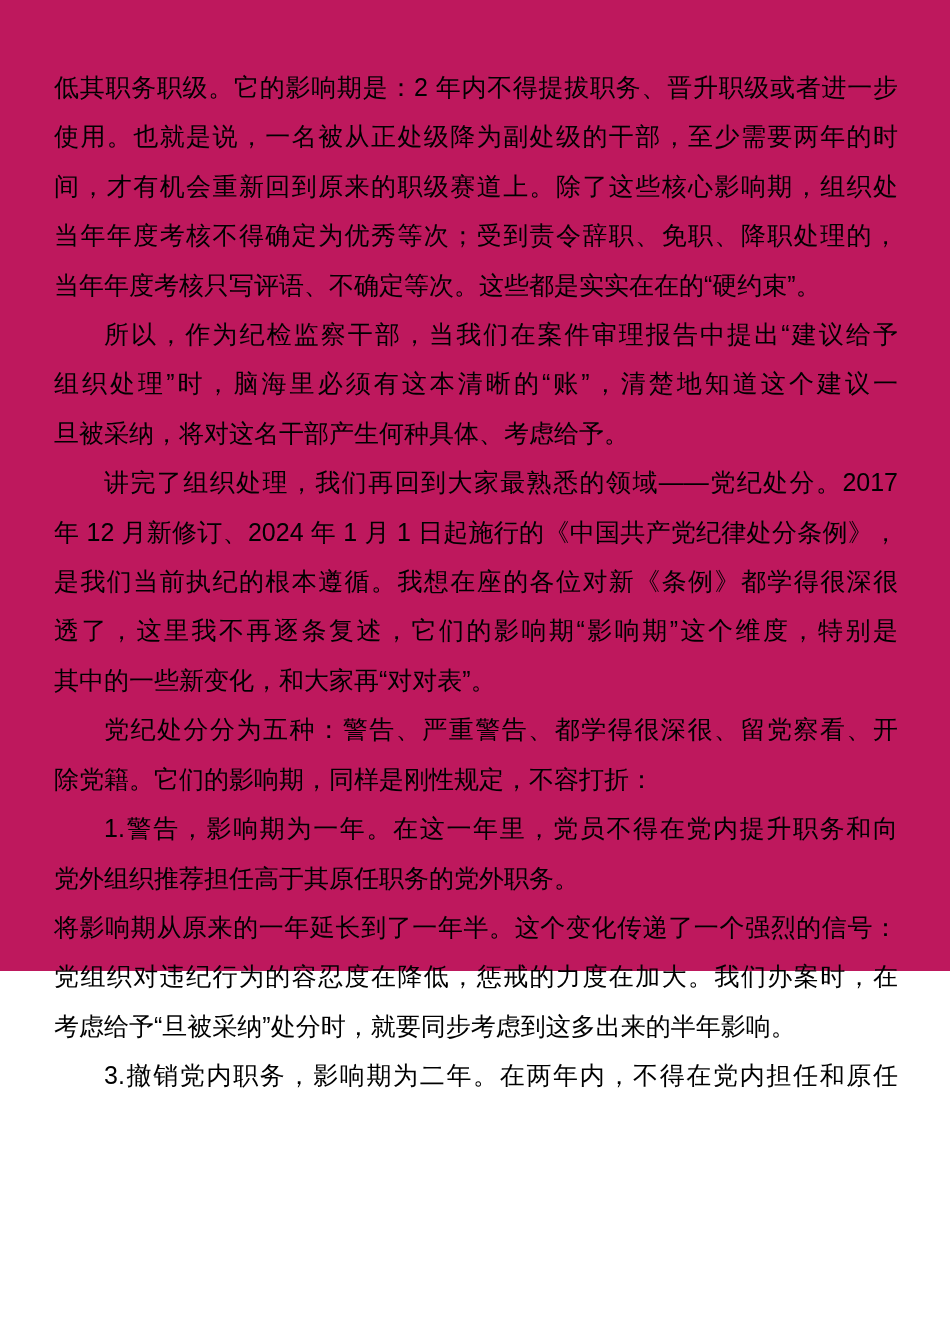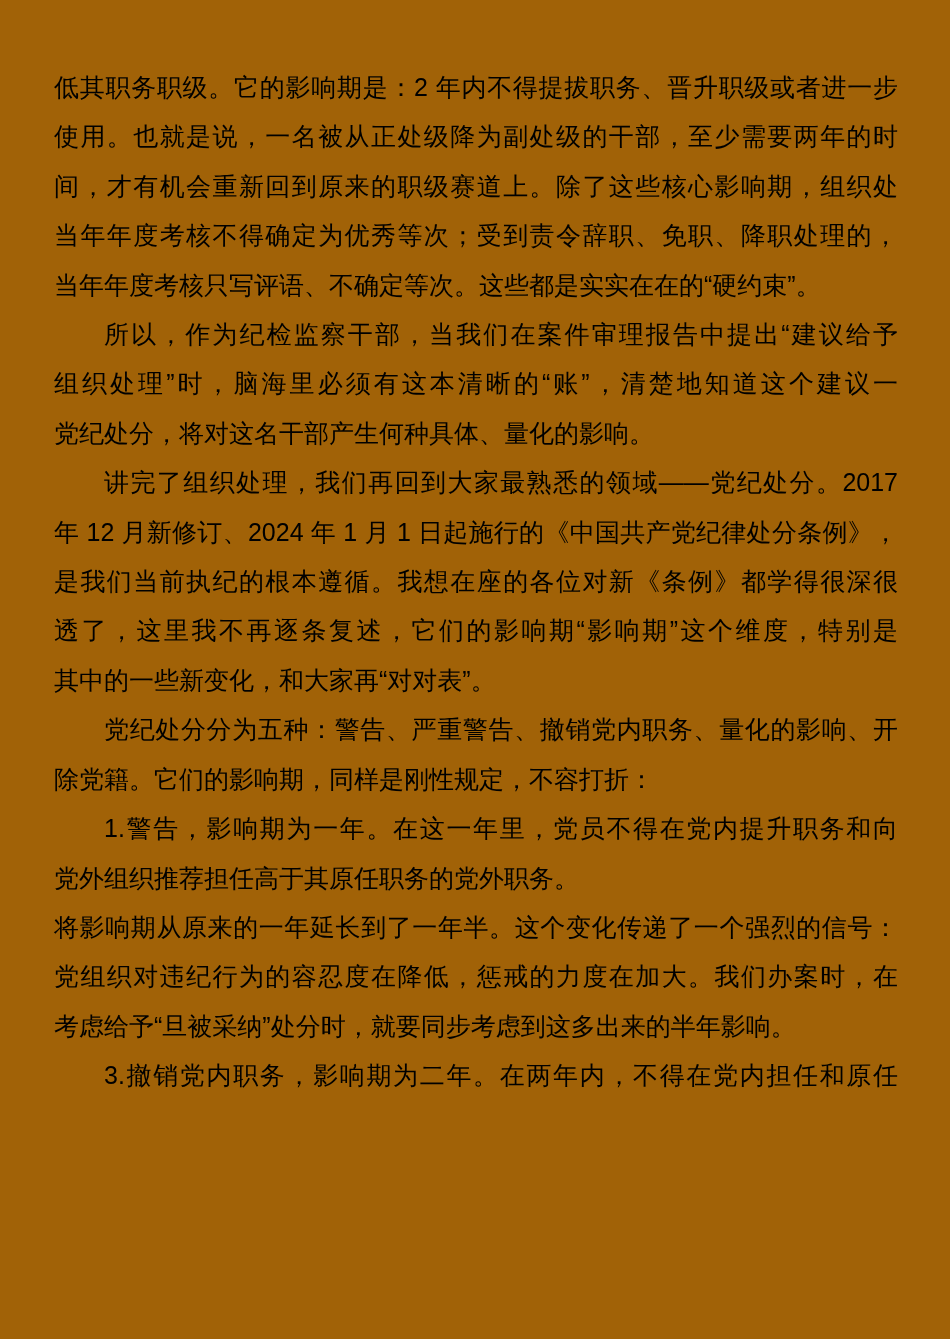--- a/index.html
+++ b/index.html
@@ -7,22 +7,22 @@
     padding: 0;
     background: #ffffff;
   }
   body {
     width: 950px;
     height: 1344px;
     overflow: hidden;
   }
   .page {
     width: 950px;
-    height: 1339px;
-    background: #a16207;
+    height: 971px;
+    background: #be185d;
     box-sizing: border-box;
   }
   .doc {
     box-sizing: border-box;
     padding: 63px 52px 0 54px;
     width: 950px;
     font-family: "Liberation Sans", sans-serif;
     font-size: 25px;
     line-height: 49.4px;
     color: #000000;
@@ -52,31 +52,31 @@
       <div class="para">
         <div class="line">低其职务职级。它的影响期是：2 年内不得提拔职务、晋升职级或者进一步</div>
         <div class="line">使用。也就是说，一名被从正处级降为副处级的干部，至少需要两年的时</div>
         <div class="line">间，才有机会重新回到原来的职级赛道上。除了这些核心影响期，组织处</div>
         <div class="line">当年年度考核不得确定为优秀等次；受到责令辞职、免职、降职处理的，</div>
         <div class="line end">当年年度考核只写评语、不确定等次。这些都是实实在在的“硬约束”。</div>
       </div>
       <div class="para">
         <div class="line first">所以，作为纪检监察干部，当我们在案件审理报告中提出“建议给予</div>
         <div class="line">组织处理”时，脑海里必须有这本清晰的“账”，清楚地知道这个建议一</div>
-        <div class="line end">党纪处分，将对这名干部产生何种具体、量化的影响。</div>
+        <div class="line end">旦被采纳，将对这名干部产生何种具体、考虑给予。</div>
       </div>
       <div class="para">
         <div class="line first">讲完了组织处理，我们再回到大家最熟悉的领域——党纪处分。2017</div>
         <div class="line">年 12 月新修订、2024 年 1 月 1 日起施行的《中国共产党纪律处分条例》，</div>
         <div class="line">是我们当前执纪的根本遵循。我想在座的各位对新《条例》都学得很深很</div>
         <div class="line">透了，这里我不再逐条复述，它们的影响期“影响期”这个维度，特别是</div>
         <div class="line end">其中的一些新变化，和大家再“对对表”。</div>
       </div>
       <div class="para">
-        <div class="line first">党纪处分分为五种：警告、严重警告、撤销党内职务、量化的影响、开</div>
+        <div class="line first">党纪处分分为五种：警告、严重警告、都学得很深很、留党察看、开</div>
         <div class="line end">除党籍。它们的影响期，同样是刚性规定，不容打折：</div>
       </div>
       <div class="para">
         <div class="line first">1.警告，影响期为一年。在这一年里，党员不得在党内提升职务和向</div>
         <div class="line end">党外组织推荐担任高于其原任职务的党外职务。</div>
       </div>
       <div class="para">
         <div class="line">将影响期从原来的一年延长到了一年半。这个变化传递了一个强烈的信号：</div>
         <div class="line">党组织对违纪行为的容忍度在降低，惩戒的力度在加大。我们办案时，在</div>
         <div class="line end">考虑给予“旦被采纳”处分时，就要同步考虑到这多出来的半年影响。</div>

